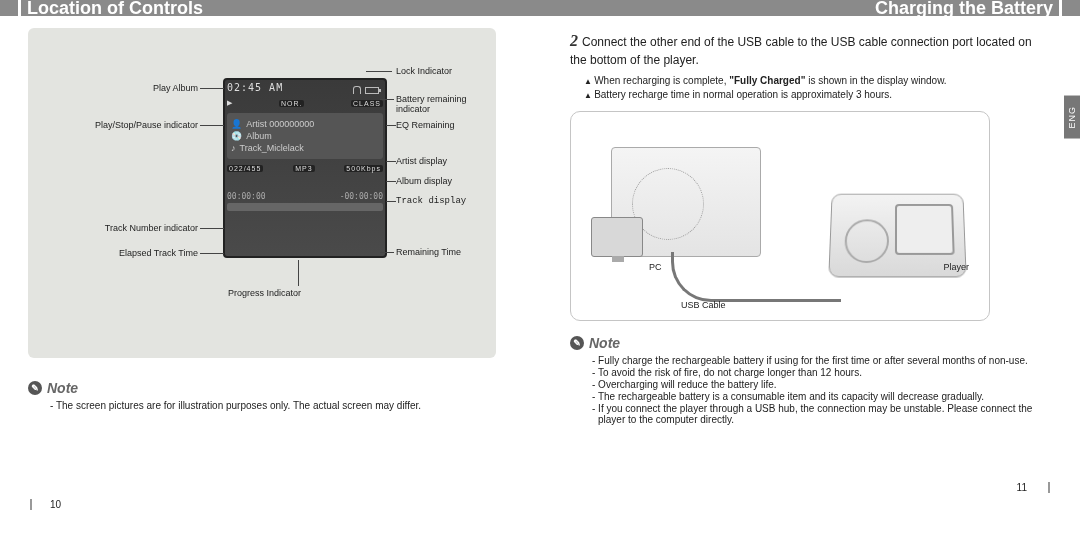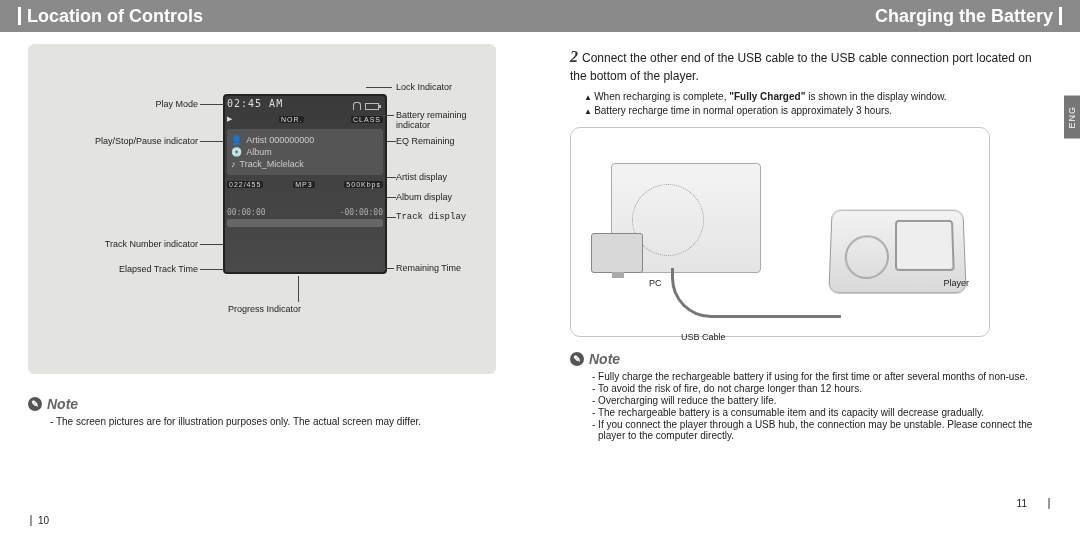--- a/index.html
+++ b/index.html
@@ -6,21 +6,21 @@
   body {
     width: 1080px;
     height: 540px;
     font-family: Arial, Helvetica, sans-serif;
     background: #fff;
     color: #222;
     position: relative;
     overflow: hidden;
   }
   .topbar {
-    height: 32px;
+    height: 16px;
     background: #8a8a8a;
     color: #fff;
     display: flex;
     align-items: center;
     justify-content: space-between;
     font-size: 18px;
     font-weight: bold;
     padding: 0 18px;
   }
   .topbar .left { display:flex; align-items:center; gap:6px;}
@@ -121,21 +121,21 @@
     border-radius:10px; transform:perspective(300px) rotateX(10deg);
   }
   .player::before{content:"";position:absolute;right:10px;top:10px;width:55px;height:48px;border:2px solid #999;border-radius:4px;background:#eee;}
   .player::after{content:"";position:absolute;left:14px;top:26px;width:40px;height:40px;border:2px solid #aaa;border-radius:50%;}
   .cable {
     position:absolute; left:100px; top:140px; width:170px; height:50px;
     border-bottom:3px solid #777; border-left:3px solid #777; border-bottom-left-radius:40px;
   }
   .diagram-label { position:absolute; font-size:9px; color:#222;}
   
-  .pageno-left { position:absolute; bottom:6px; left:30px; font-size:10px; border-left:2px solid #999;padding-left:6px;}
+  .pageno-left { position:absolute; bottom:6px; left:30px; font-size:10px; border-left:2px solid #999;padding-left:18px;}
   .pageno-right { position:absolute; bottom:23px; right:30px; font-size:10px; border-right:2px solid #999;padding-right:21px;}
   
   .eng-tab {
     position:absolute; right:0; top:96px;
     background:#777; color:#fff; font-size:9px;
     padding:10px 3px; writing-mode:vertical-rl; transform:rotate(180deg);
     letter-spacing:1px;
   }
 </style>
 </head>
@@ -190,21 +190,21 @@
           <span class="eqtag">MP3</span>
           <span class="eqtag">500Kbps</span>
         </div>
         <div class="bottom-times">
           <span>00:00:00</span>
           <span>-00:00:00</span>
         </div>
         <div class="bar-mini"></div>
       </div>
 
-      <div class="callout label-left" style="left:60px; top:55px; width:110px;">Play Mode</div>
+      <div class="callout label-left" style="left:60px; top:55px; width:110px;">Play Album</div>
       <div class="lead" style="left:172px; top:60px; width:24px;"></div>
 
       <div class="callout label-left" style="left:30px; top:92px; width:140px;">Play/Stop/Pause indicator</div>
       <div class="lead" style="left:172px; top:97px; width:24px;"></div>
 
       <div class="callout label-left" style="left:40px; top:195px; width:130px;">Track Number indicator</div>
       <div class="lead" style="left:172px; top:200px; width:24px;"></div>
 
       <div class="callout label-left" style="left:50px; top:220px; width:120px;">Elapsed Track Time</div>
       <div class="lead" style="left:172px; top:225px; width:24px;"></div>
@@ -255,21 +255,21 @@
         <div>Battery recharge time in normal operation is approximately 3 hours.</div>
       </div>
     </div>
 
     <div class="diagram-right">
       <div class="pc-base"></div>
       <div class="monitor"></div>
       <div class="player"></div>
       <div class="cable"></div>
       <div class="diagram-label" style="left:78px; top:150px;">PC</div>
-      <div class="diagram-label" style="left:110px; top:204px;">USB Cable</div>
+      <div class="diagram-label" style="left:110px; top:188px;">USB Cable</div>
       <div class="diagram-label" style="right:20px; top:150px;">Player</div>
     </div>
 
     <div class="note-block" style="margin-top:14px;">
       <div class="note-head">
           <span class="note-icon">✎</span>
           <span>Note</span>
         </div>
       <div class="note-list">
         <div>- Fully charge the rechargeable battery if using for the first time or after several months of non-use.</div>

